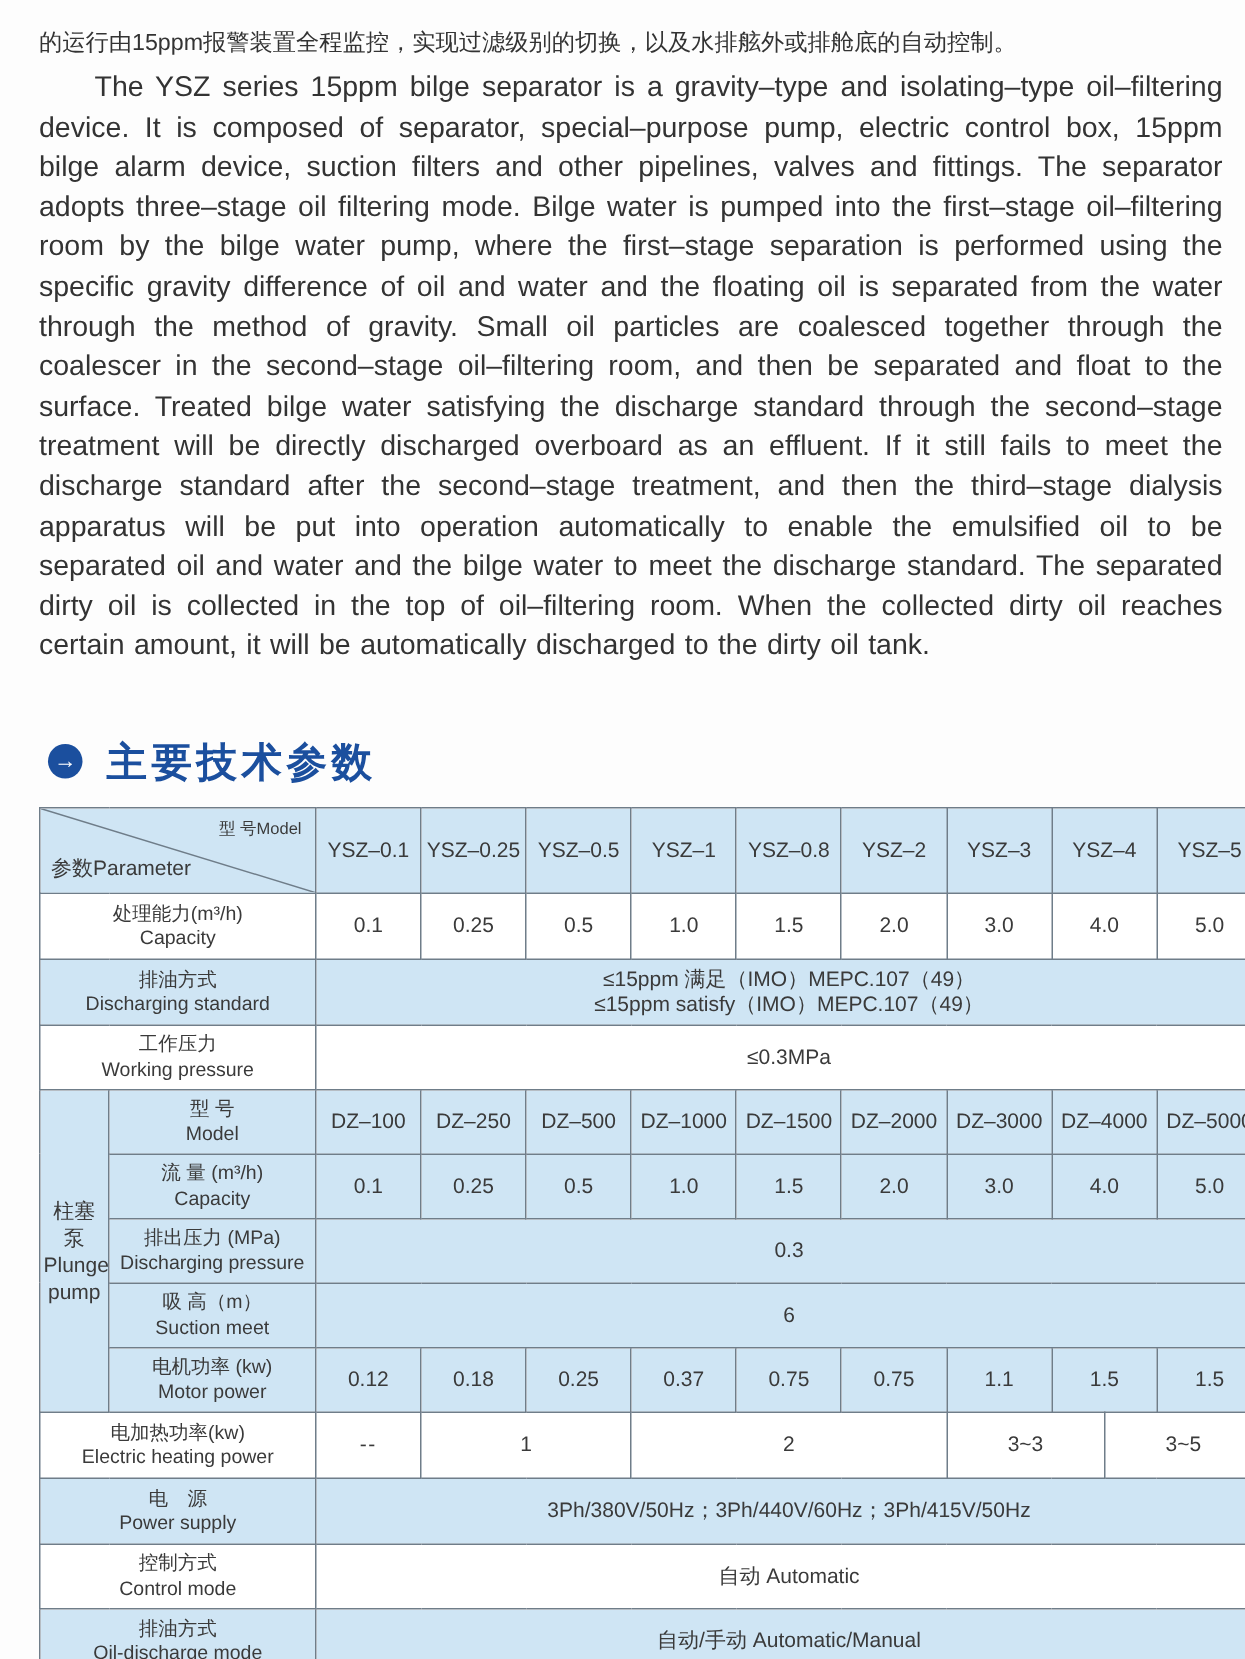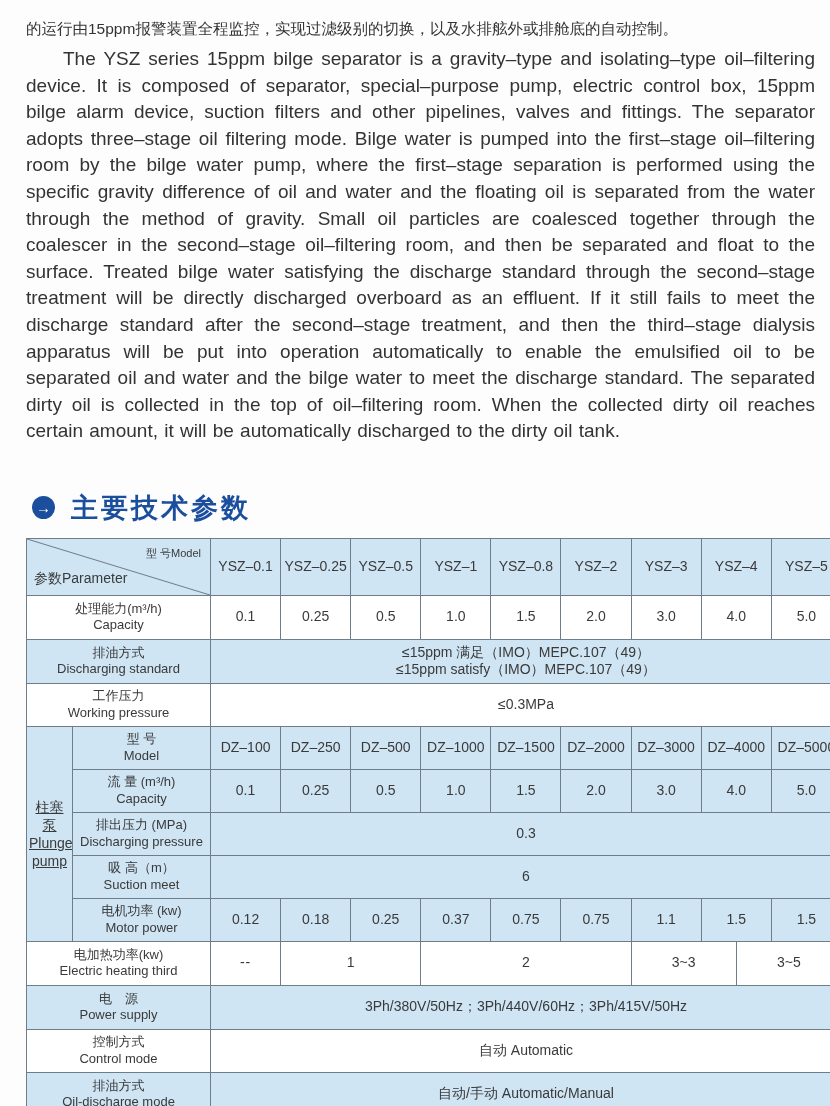--- a/index.html
+++ b/index.html
@@ -48,21 +48,21 @@
   table.tech .lbl div { white-space:nowrap; }
   tr.hdr { height:57px; }
   tr.r { height:44px;border-radius:20px; }
   tr.rs { height:43px; }
 
   .corner { position:relative; padding:0; }
   .corner .diag-line { position:absolute; left:0; top:0; width:100%; height:100%; color:var(--border); display:block; }
   .corner .tr-txt { position:absolute; top:7px; right:9px; font-size:11px; }
   .corner .bl-txt { position:absolute; bottom:7px; left:7px; font-size:14px; }
 
-  .group-cell { font-size:12px; padding:0;text-decoration:underline; }
+  .group-cell { font-size:12px; padding:0; }
   .group-cell div { line-height:1.3; }
   .val { font-size:14px; }
   .mono-dash { letter-spacing:1px; }
 </style>
 </head>
 <body>
 
 <div class="page">
 
   <p class="intro-zh">的运行由15ppm报警装置全程监控，实现过滤级别的切换，以及水排舷外或排舱底的自动控制。</p>
@@ -217,21 +217,21 @@
       <td colspan="2" class="blue val">0.75</td>
       <td colspan="2" class="blue val">0.75</td>
       <td colspan="2" class="blue val">1.1</td>
       <td colspan="2" class="blue val">1.5</td>
       <td colspan="2" class="blue val">1.5</td>
     </tr>
 
     <tr class="r">
       <td colspan="2" class="lbl">
         <div>电加热功率(kw)</div>
-        <div>Electric heating third</div>
+        <div>Electric heating power</div>
       </td>
       <td colspan="2" class="val mono-dash">--</td>
       <td colspan="4" class="val">1</td>
       <td colspan="6" class="val">2</td>
       <td colspan="3" class="val">3~3</td>
       <td colspan="3" class="val">3~5</td>
     </tr>
 
     <tr class="r">
       <td colspan="2" class="lbl blue">

